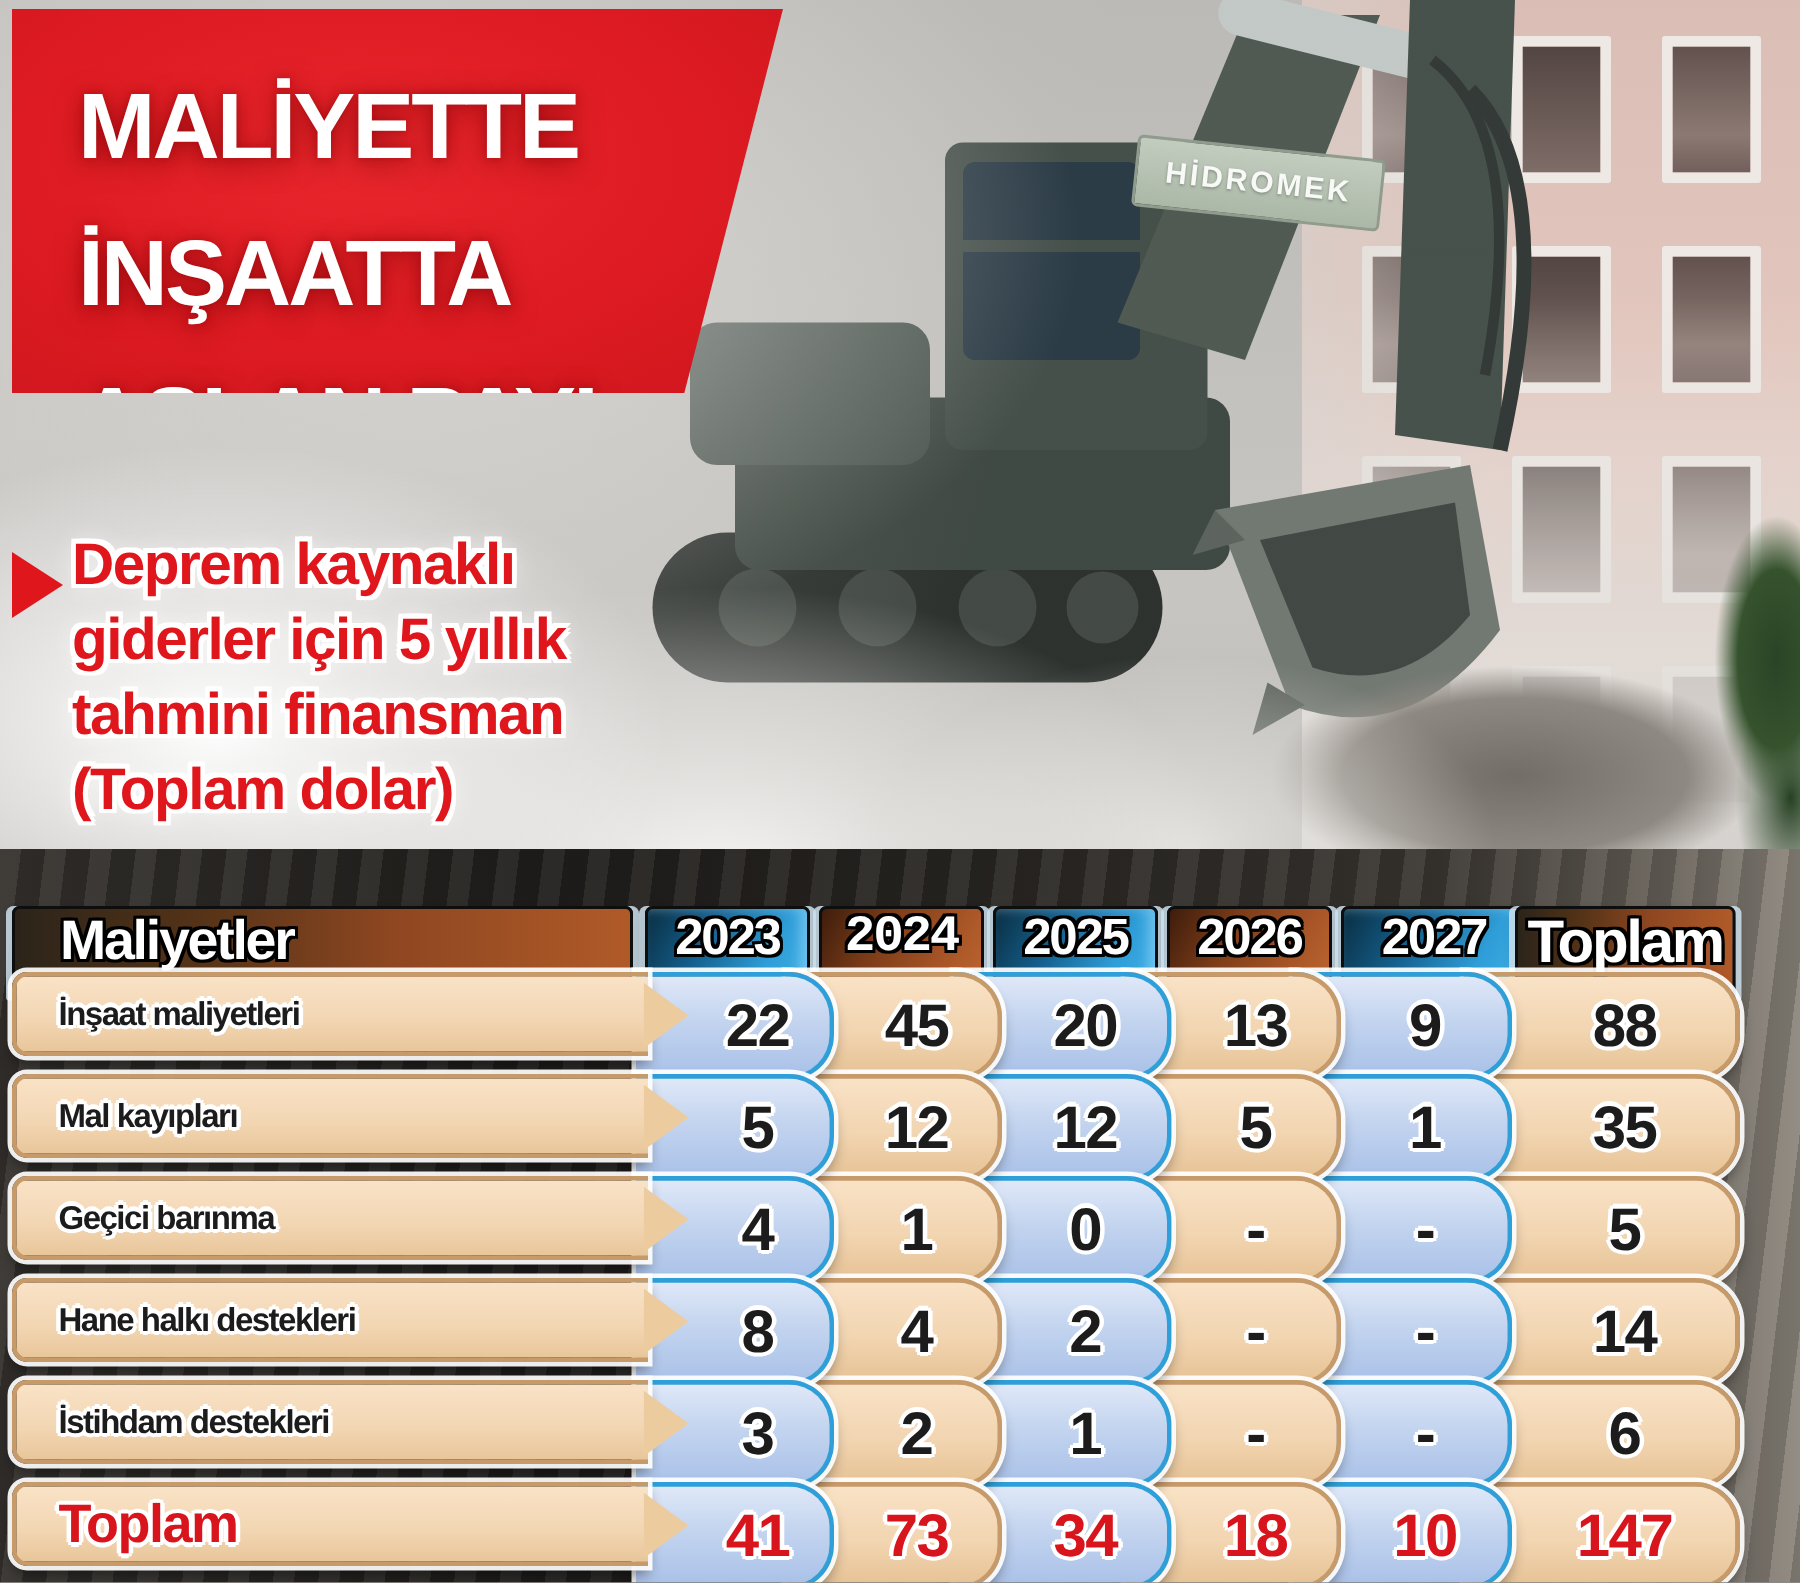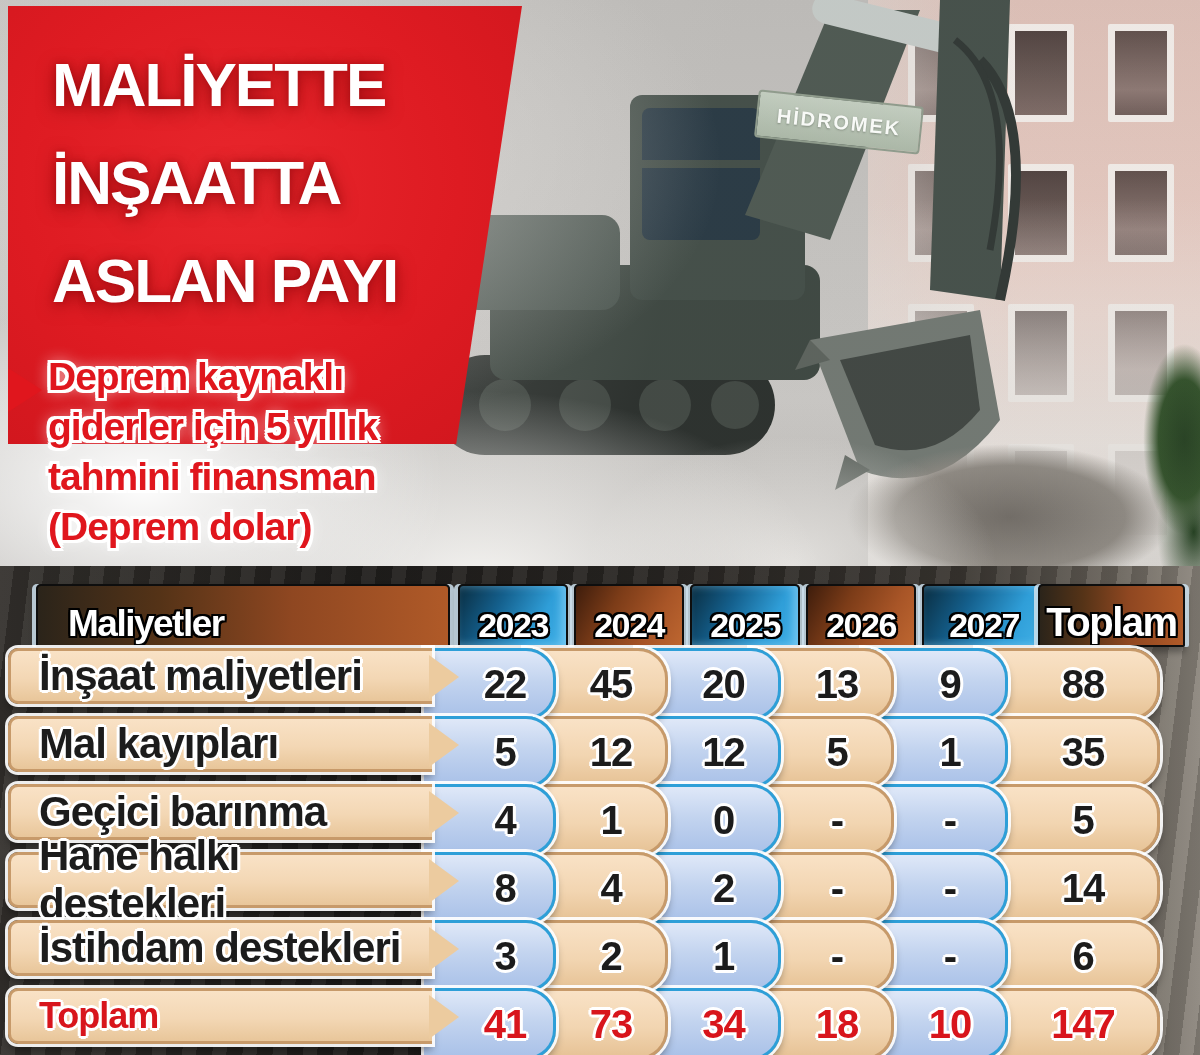--- a/index.html
+++ b/index.html
@@ -35,21 +35,21 @@
       radial-gradient(ellipse 540px 310px at 40% 102%,rgba(249,248,246,.95),rgba(249,248,246,0) 64%),
       radial-gradient(ellipse 330px 210px at 66% 98%,rgba(236,234,231,.8),rgba(236,234,231,0) 62%),
       radial-gradient(ellipse 620px 400px at 26% 28%,rgba(229,227,224,.55),rgba(229,227,224,0) 66%),
       linear-gradient(105deg,rgba(216,214,211,.4),rgba(190,188,185,.05) 55%);}
   .rubble{position:absolute;left:0;top:566px;width:1200px;height:489px;
     background:
       repeating-linear-gradient(97deg,rgba(255,255,255,.05) 0 14px,rgba(0,0,0,.14) 14px 30px),
       linear-gradient(90deg,#35322e 0%,#211f1d 30%,#2a2724 55%,#3b3732 80%,#6a645c 93%,#8d877e 100%);}
 
   
-  .banner{position:absolute;left:8px;top:6px;width:514px;height:438px;
+  .banner{position:absolute;left:8px;top:6px;width:514px;height:256px;
     clip-path:polygon(0 0,100% 0,87.2% 100%,0 100%);
     background:radial-gradient(ellipse at 45% 40%,#e8262c 0%,#de1b22 55%,#cf161d 100%);}
   .banner .t-line{position:relative;margin-left:44px;color:#ffffff;font-weight:bold;
     font-size:62px;line-height:98px;letter-spacing:-2px;white-space:nowrap;
     text-shadow:0 4px 18px rgba(120,0,4,.65),0 0 6px rgba(150,10,14,.5);}
   .banner .t-wrap{padding-top:30px;}
 
   
   .subtitle{position:absolute;left:8px;top:352px;width:440px;}
   .tri{position:absolute;left:0;top:16px;width:0;height:0;
@@ -59,45 +59,45 @@
     line-height:50px;letter-spacing:-1px;white-space:nowrap;
     text-shadow:-3px -3px 0 #fff,3px -3px 0 #fff,-3px 3px 0 #fff,3px 3px 0 #fff,
       -3px 0 0 #fff,3px 0 0 #fff,0 -3px 0 #fff,0 3px 0 #fff,0 0 16px rgba(255,255,255,.95);}
 
   
   .outline-b{text-shadow:-2px -2px 0 #000,2px -2px 0 #000,-2px 2px 0 #000,2px 2px 0 #000,
       -2px 0 0 #000,2px 0 0 #000,0 -2px 0 #000,0 2px 0 #000;}
   .outline-w{text-shadow:-2px -2px 0 #fff,2px -2px 0 #fff,-2px 2px 0 #fff,2px 2px 0 #fff,
       -3px 0 0 #fff,3px 0 0 #fff,0 -3px 0 #fff,0 3px 0 #fff;}
 
-  .hcell{position:absolute;top:584px;height:63px;border:2px solid #0e0e0e;
+  .hcell{position:absolute;top:604px;height:63px;border:2px solid #0e0e0e;
     border-radius:5px 5px 2px 2px;box-sizing:border-box;
-    display:flex;align-items:flex-end;justify-content:center;
-    box-shadow:-4px 0 0 rgba(206,226,239,.85),4px 0 0 rgba(206,226,239,.85),0 5px 7px rgba(0,0,0,.35);margin-left:28px;}
+    display:flex;align-items:flex-start;justify-content:center;
+    box-shadow:-4px 0 0 rgba(206,226,239,.85),4px 0 0 rgba(206,226,239,.85),0 5px 7px rgba(0,0,0,.35);}
   .hcell.dark{background:linear-gradient(90deg,#2b241a 0%,#553317 30%,#8f4721 62%,#b05a28 100%);}
   .hcell.blue{background:linear-gradient(118deg,#0a2e42 0%,#145f8c 35%,#2f9ed8 72%,#41b1e7 100%);
     box-shadow:-4px 0 0 rgba(206,226,239,.85),4px 0 0 rgba(206,226,239,.85),
       inset -5px 0 8px rgba(170,225,255,.45),0 5px 7px rgba(0,0,0,.35);}
   .hcell.orange{background:linear-gradient(118deg,#3e1d0c 0%,#7c3c18 35%,#a85527 72%,#bd6630 100%);}
   .hcell span{color:#fff;font-weight:bold;font-size:34px;letter-spacing:-1.5px;}
   .h0{left:8px;width:414px;justify-content:flex-start;padding-left:30px;}
   .h0 span{font-size:37px;}
   .h6 span{font-size:40px;}
-  .h1{left:430px;width:110px;} .h2{left:546px;width:110px;} .h3{left:662px;width:110px;}
+  .h1{left:430px;width:110px;} .h2{left:546px;width:110px;font-family:Liberation Mono, monospace;} .h3{left:662px;width:110px;}
   .h4{left:778px;width:110px;} .h5{left:894px;width:124px;} .h6{left:1010px;width:147px;}
 
   .row{position:absolute;left:0;width:1200px;height:56px;}
   .lab{position:absolute;left:8px;width:424px;height:56px;z-index:8;
     background:linear-gradient(180deg,#f9e2c6 0%,#f3d7b4 55%,#e8c69a 100%);
     border:3px solid #c79a6a;border-right:none;border-radius:10px 0 0 10px;box-sizing:border-box;
     display:flex;align-items:center;
     box-shadow:0 0 0 3px rgba(255,255,255,.92),0 6px 9px rgba(0,0,0,.4);}
   .lab::after{content:'';position:absolute;right:-27px;top:4px;width:30px;height:44px;
     background:#eccb9f;clip-path:polygon(0 0,100% 50%,0 100%);}
-  .lab span{padding-left:28px;font-weight:bold;font-size:42px;letter-spacing:-1px;color:#1c1c1c;}
+  .lab span{padding-left:28px;font-weight:bold;font-size:22px;letter-spacing:-1px;color:#1c1c1c;}
   .cell{position:absolute;height:72px;border-radius:0 30px 30px 0;box-sizing:border-box;
     display:flex;align-items:center;justify-content:center;padding-left:33px;
     box-shadow:0 0 0 3px rgba(255,255,255,.92),0 6px 9px rgba(0,0,0,.4);}
   .cell.pblue{background:linear-gradient(180deg,#dfe8f8 0%,#c3d4ef 45%,#a9c1e8 100%);
     border:3px solid #2e9fd8;border-left:none;}
   .cell.ppeach{background:linear-gradient(180deg,#f9e2c6 0%,#f2d5b1 55%,#e6c295 100%);
     border:3px solid #c79a6a;border-left:none;}
   .cell span{font-weight:bold;font-size:40px;letter-spacing:-1px;color:#1c1c1c;}
   .c1{left:424px;width:132px;z-index:7;} .c2{left:524px;width:144px;z-index:6;}
   .c3{left:636px;width:145px;z-index:5;text-align:right;} .c4{left:750px;width:144px;z-index:4;}
@@ -158,21 +158,21 @@
       <div class="t-line">İNŞAATTA</div>
       <div class="t-line">ASLAN PAYI</div>
     </div>
   </div>
 
   <div class="subtitle">
     <div class="tri"></div>
     <div class="s-line">Deprem kaynaklı</div>
     <div class="s-line">giderler için 5 yıllık</div>
     <div class="s-line">tahmini finansman</div>
-    <div class="s-line">(Deprem dolar)</div>
+    <div class="s-line">(Toplam dolar)</div>
   </div>
 
   <div class="hcell dark h0">
     <span class="outline-b">Maliyetler</span>
     </div>
   <div class="hcell blue h1">
     <span class="outline-b">2023</span>
     </div>
   <div class="hcell orange h2">
     <span class="outline-b">2024</span>

